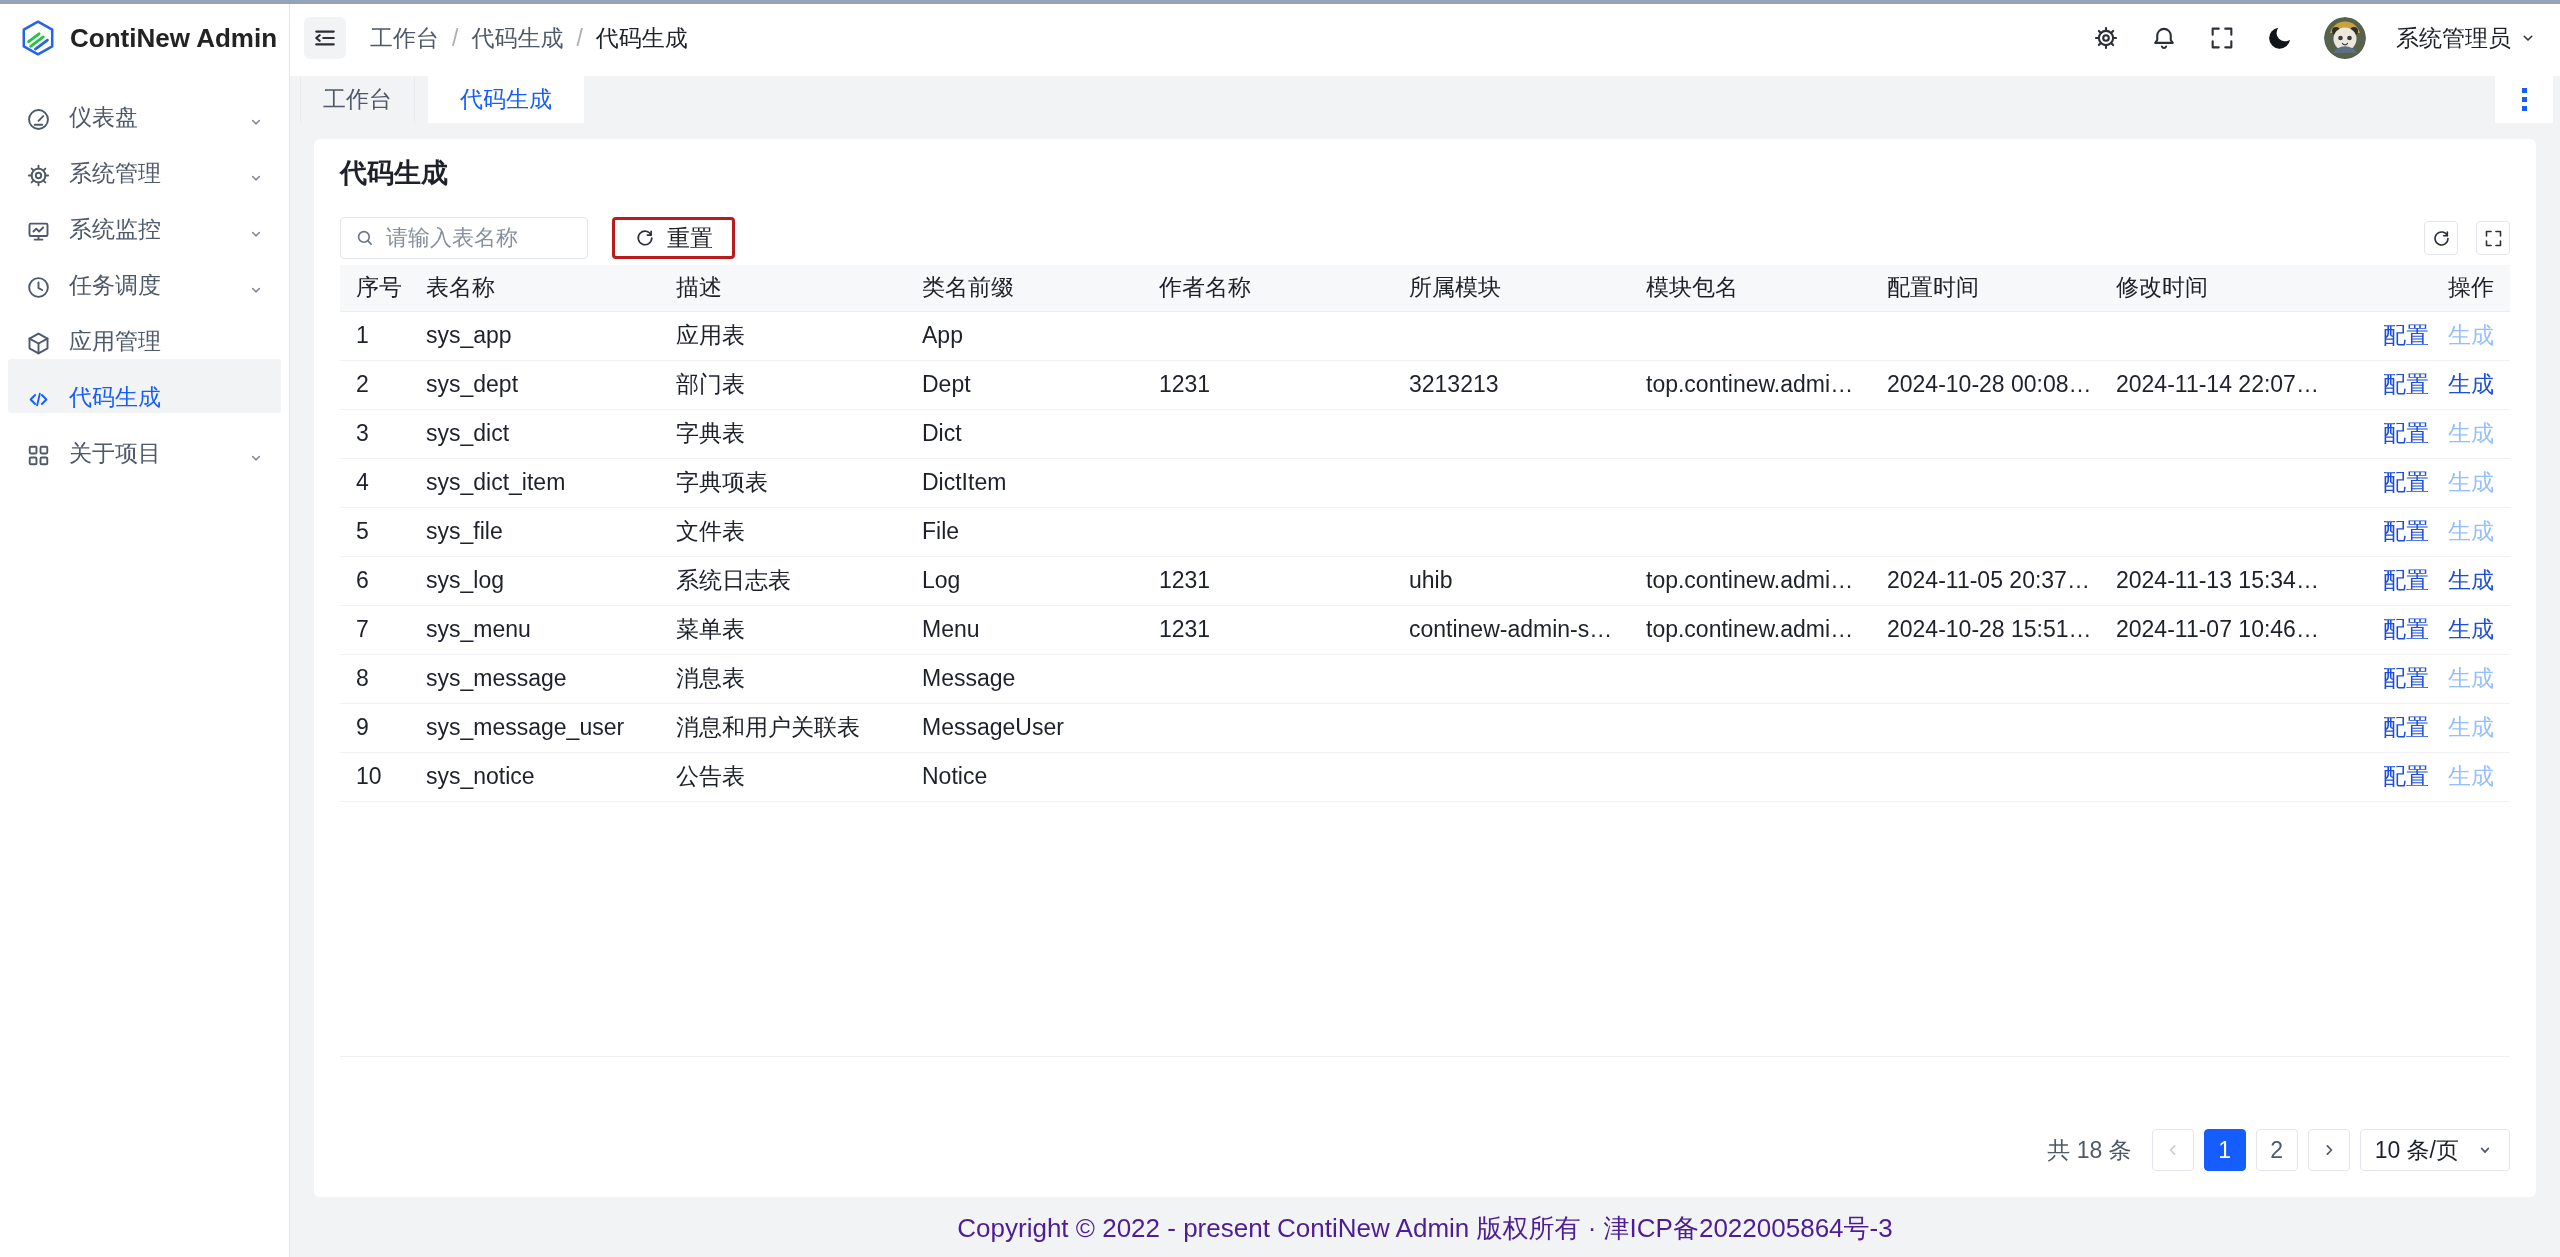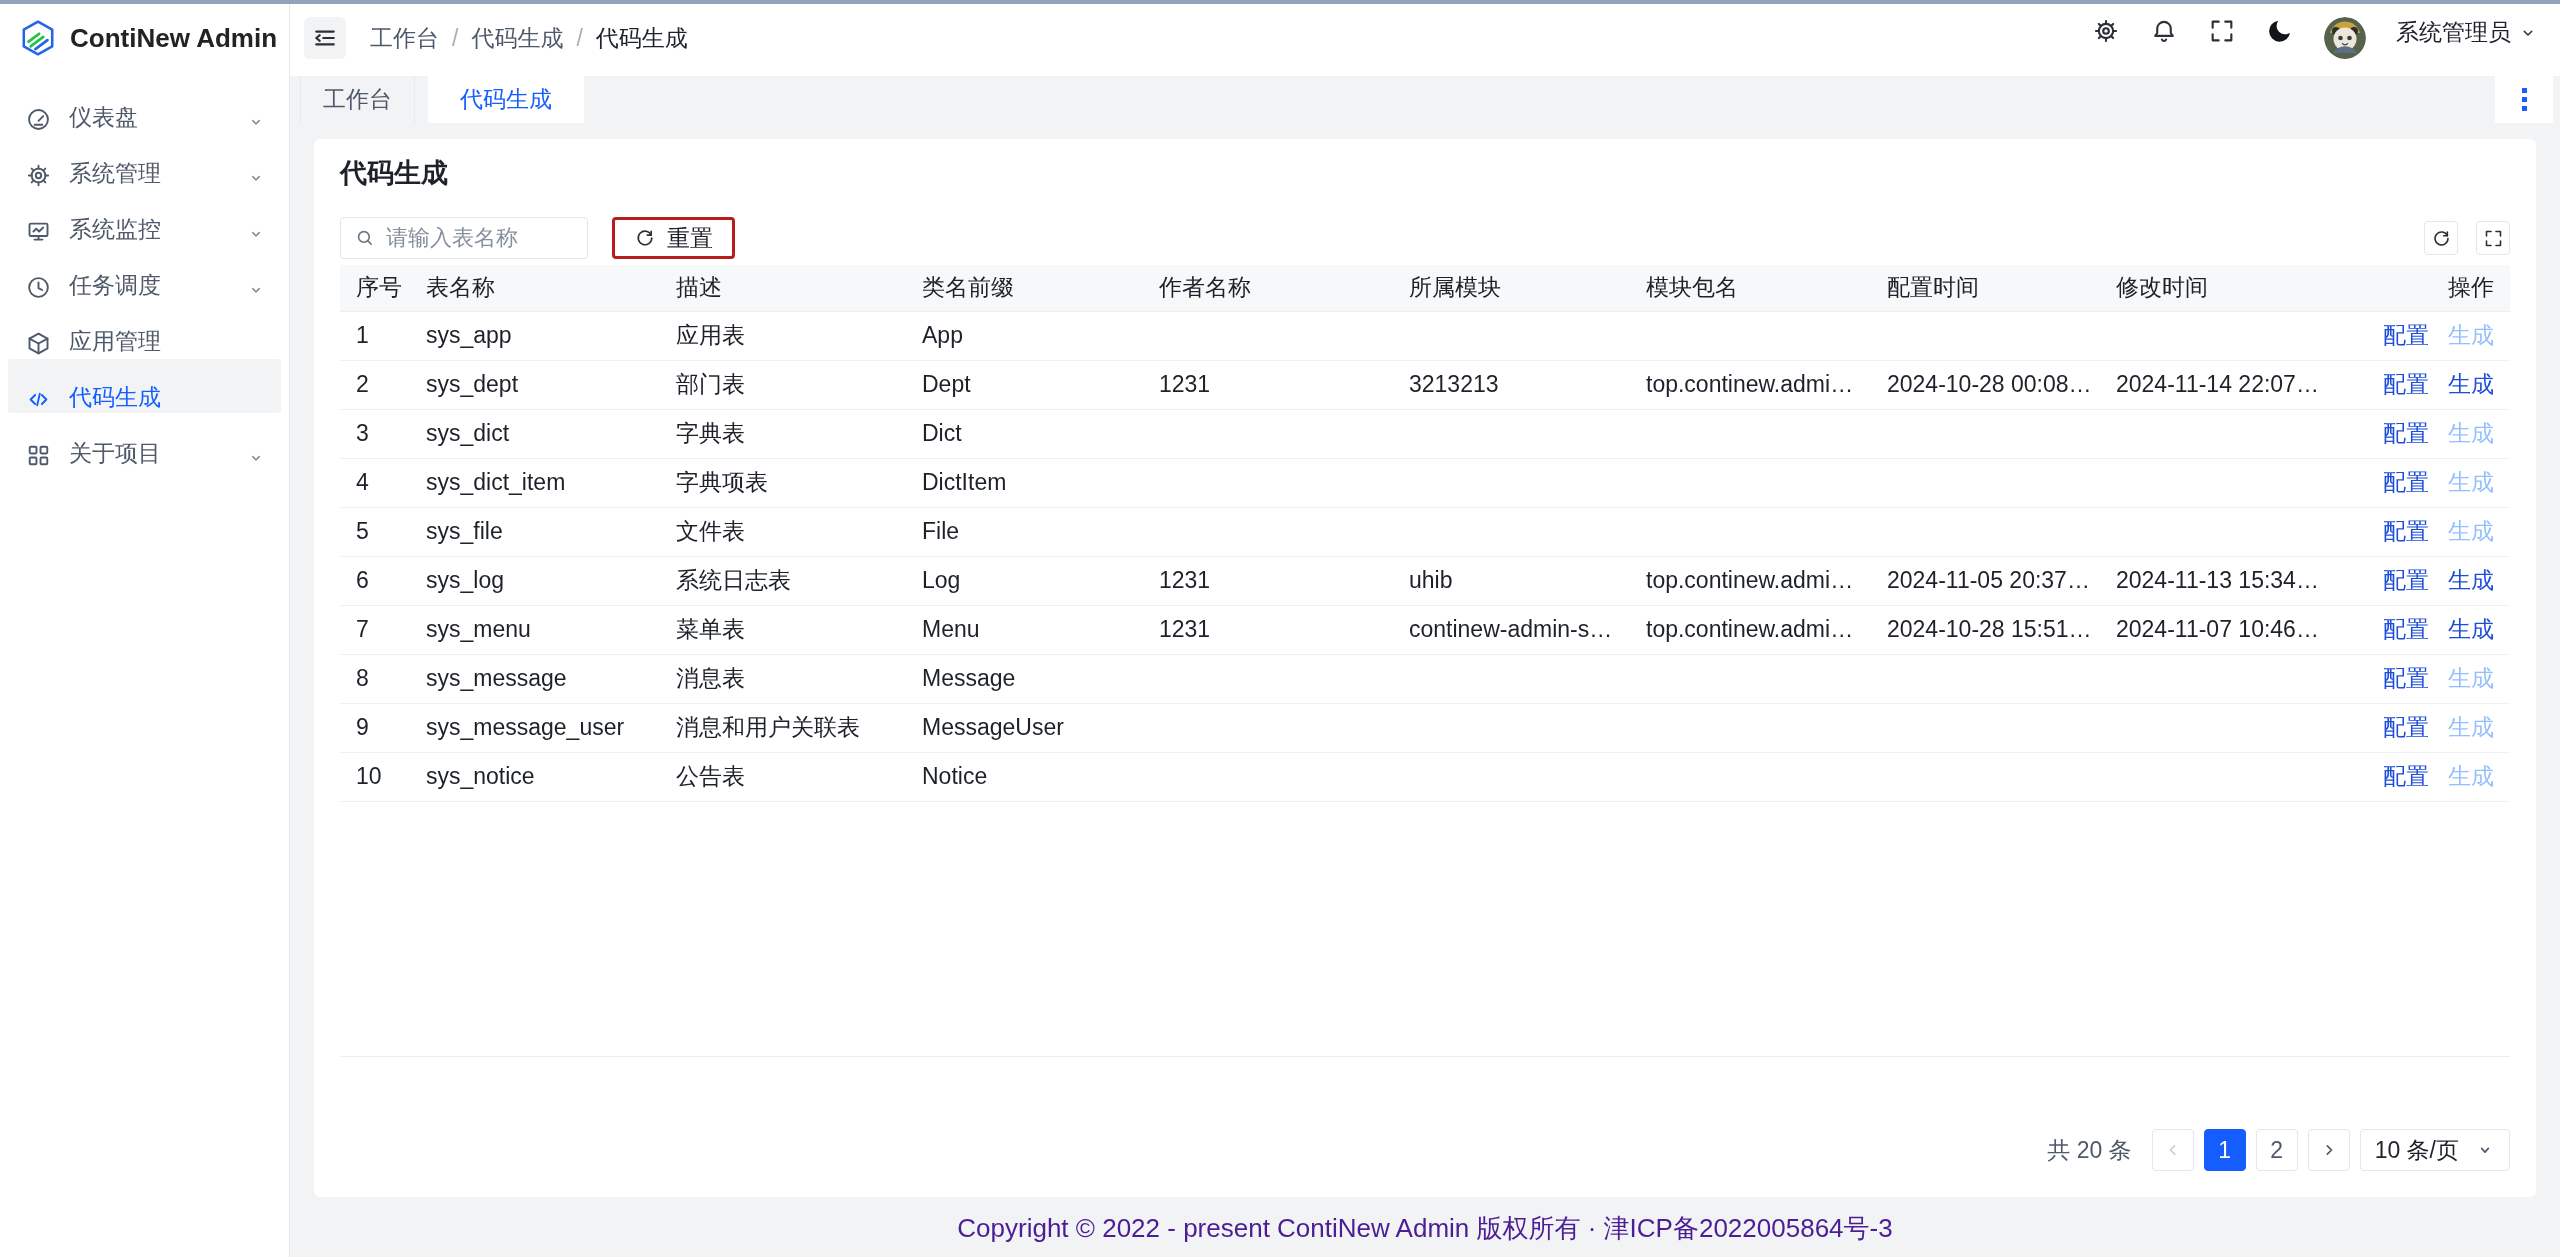--- a/index.html
+++ b/index.html
@@ -31,21 +31,21 @@
 
   
   .topbar { height:76px; background:#fff; display:flex; align-items:center; padding:0 22px 0 14px; }
   .toggle-btn { width:42px; height:42px; border-radius:6px; background:#f2f3f5;
     display:flex; align-items:center; justify-content:center; margin-right:24px; cursor:pointer; }
   .toggle-btn svg, .hicon svg { width:28px; height:28px; }
   .dark-stroke { fill:none; stroke:#2b2f36; stroke-width:1.8; stroke-linecap:round; stroke-linejoin:round; }
   .breadcrumb { display:flex; align-items:center; gap:13px; font-size:23px; color:#4e5969; }
   .breadcrumb .sep { color:#a9aeb8; }
   .breadcrumb .bc-last { color:#1d2129; }
-  .topbar-right { margin-left:auto; display:flex; align-items:flex-start; gap:30px;font-family:Liberation Serif, serif; }
+  .topbar-right { margin-left:auto; display:flex; align-items:center; gap:30px;font-family:Liberation Serif, serif; }
   .hicon { width:28px; height:28px; cursor:pointer; display:flex; }
   .avatar { width:42px; height:42px; border-radius:50%; overflow:hidden; cursor:pointer; flex-shrink:0; }
   .userbox { display:flex; align-items:center; gap:7px; font-size:23px; color:#1d2129; cursor:pointer; }
   .userbox .chev { width:20px; height:20px; }
 
   
   .tabbar { height:47px; display:flex; align-items:stretch; padding-left:10px; }
   .tab { display:flex; align-items:center; padding:0 22px; font-size:23px; color:#4e5969;
     margin-right:13px; border-left:1px solid #e8e9ec; border-right:1px solid #e8e9ec; cursor:pointer;
     white-space:nowrap; }
@@ -518,21 +518,21 @@
                 <td></td>
                 <td></td>
                 <td></td>
                 <td class="col-actions"><a class="link">配置</a><a class="link disabled">生成</a></td>
               </tr>
             </tbody>
         </table>
       </div>
 
       <div class="pagination">
-        <span class="total">共 20 条</span>
+        <span class="total">共 18 条</span>
         <div class="pg-btn disabled">
           <svg viewBox="0 0 24 24">
               <polyline class="pg-stroke" points="14 7 9 12 14 17"></polyline>
             </svg>
         </div>
         <div class="pg-btn active">1</div>
         <div class="pg-btn">2</div>
         <div class="pg-btn">
           <svg viewBox="0 0 24 24">
               <polyline class="pg-stroke" points="10 7 15 12 10 17"></polyline>

